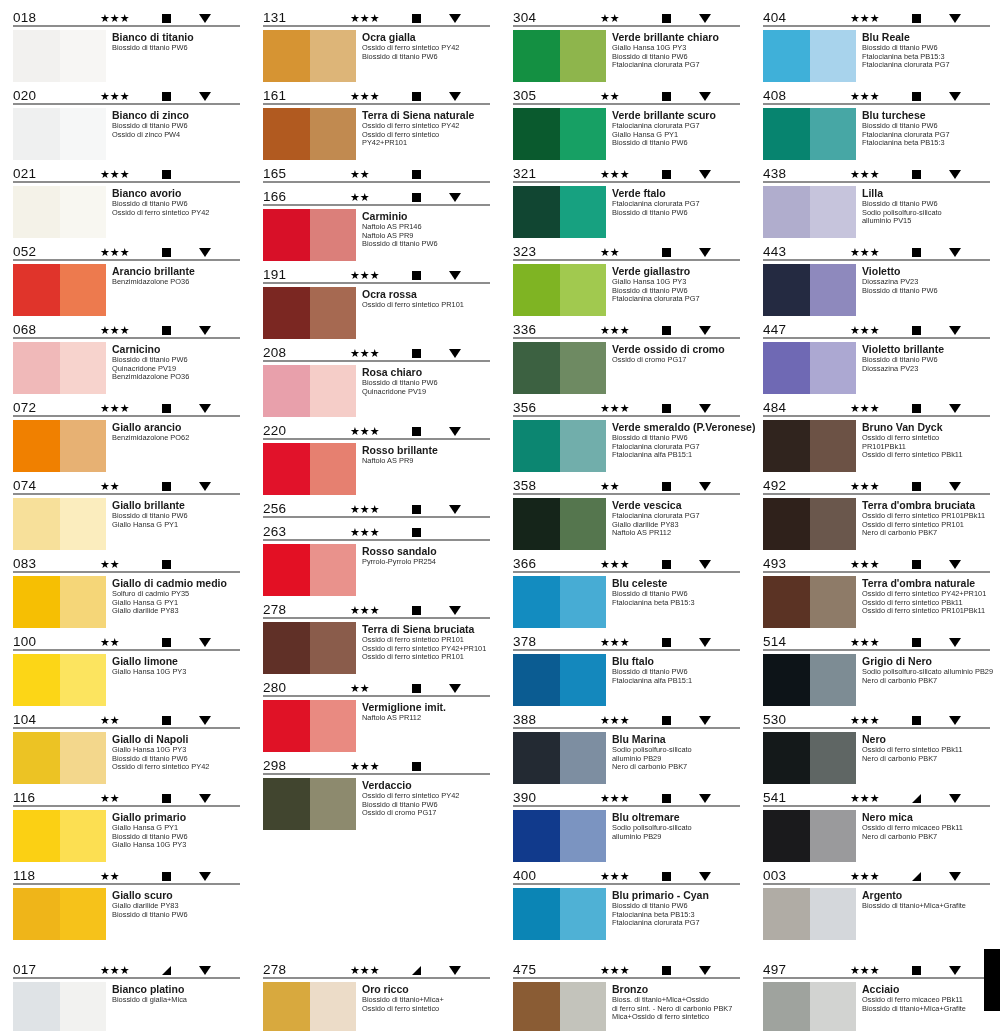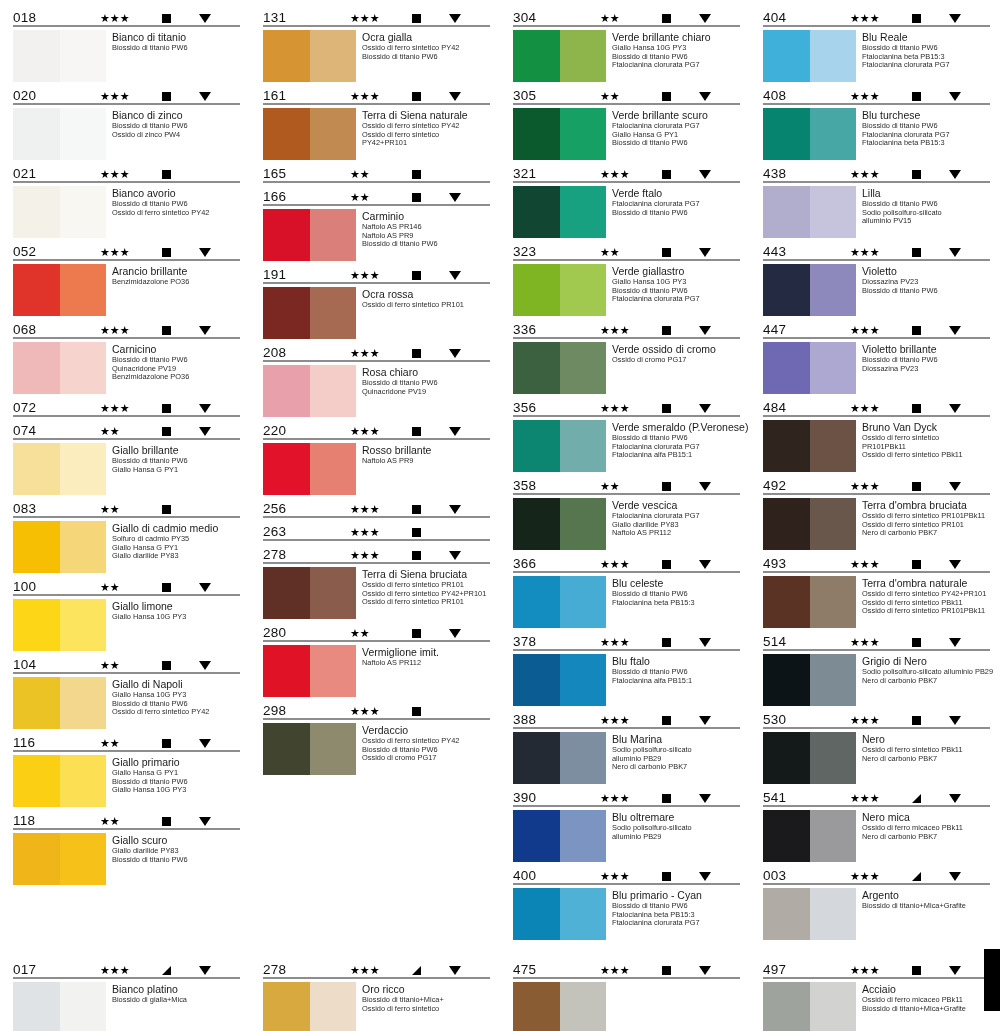--- a/index.html
+++ b/index.html
@@ -108,20 +108,21 @@
   .swatch .full{ width:51%; height:100%; }
   .swatch .tint{ width:49%; height:100%; }
 
   .txt{ flex:1 1 auto; min-width:0; padding-top:1px; }
   .pname{
     font-size:10.5px;
     line-height:12px;
     color:#1a1a1a;
     margin-bottom:1px;
     white-space:nowrap;
+    font-weight:bold;
   }
   .pig{
     font-size:7.4px;
     line-height:8.6px;
     color:#2b2b2b;
     white-space:nowrap;
   }
 
   
   .metal-grid{ margin-top:6px; }
@@ -254,20 +255,30 @@
         <div class="entry">
           <div class="entry-head">
             <div class="code">072</div>
             <div class="marks">
               <span class="stars">★★★</span>
               <span class="sq"></span>
               <span class="tri"></span>
             </div>
           </div>
           <div class="rule"></div>
+          <div class="entry-body">
+            <div class="swatch">
+              <div class="full" style="background: rgb(240, 128, 0);"></div>
+              <div class="tint" style="background: rgb(231, 177, 115);"></div>
+            </div>
+            <div class="txt">
+              <div class="pname">Giallo arancio</div>
+              <div class="pig">Benzimidazolone PO62</div>
+            </div>
+          </div>
         </div>
         <div class="entry">
           <div class="entry-head">
             <div class="code">074</div>
             <div class="marks">
               <span class="stars">★★</span>
               <span class="sq"></span>
               <span class="tri"></span>
             </div>
           </div>
@@ -555,20 +566,30 @@
         <div class="entry">
           <div class="entry-head">
             <div class="code">263</div>
             <div class="marks">
               <span class="stars">★★★</span>
               <span class="sq"></span>
               <span class="tri none"></span>
             </div>
           </div>
           <div class="rule"></div>
+          <div class="entry-body">
+            <div class="swatch">
+              <div class="full" style="background: rgb(227, 16, 36);"></div>
+              <div class="tint" style="background: rgb(233, 146, 140);"></div>
+            </div>
+            <div class="txt">
+              <div class="pname">Rosso sandalo</div>
+              <div class="pig">Pyrrolo-Pyrrolo PR254</div>
+            </div>
+          </div>
         </div>
         <div class="entry">
           <div class="entry-head">
             <div class="code">278</div>
             <div class="marks">
               <span class="stars">★★★</span>
               <span class="sq"></span>
               <span class="tri"></span>
             </div>
           </div>
@@ -1232,20 +1253,26 @@
               <span class="stars">★★★</span>
               <span class="sq"></span>
               <span class="tri"></span>
             </div>
           </div>
           <div class="rule"></div>
           <div class="entry-body">
             <div class="swatch">
               <div class="full" style="background: rgb(138, 92, 52);"></div>
               <div class="tint" style="background: rgb(195, 195, 187);"></div>
+            </div>
+            <div class="txt">
+              <div class="pname">Bronzo</div>
+              <div class="pig">Bioss. di titanio+Mica+Ossido</div>
+              <div class="pig">di ferro sint. - Nero di carbonio PBK7</div>
+              <div class="pig">Mica+Ossido di ferro sintetico</div>
             </div>
           </div>
         </div>
       </div>
       <div class="col">
         <div class="entry">
           <div class="entry-head">
             <div class="code">497</div>
             <div class="marks">
               <span class="stars">★★★</span>

